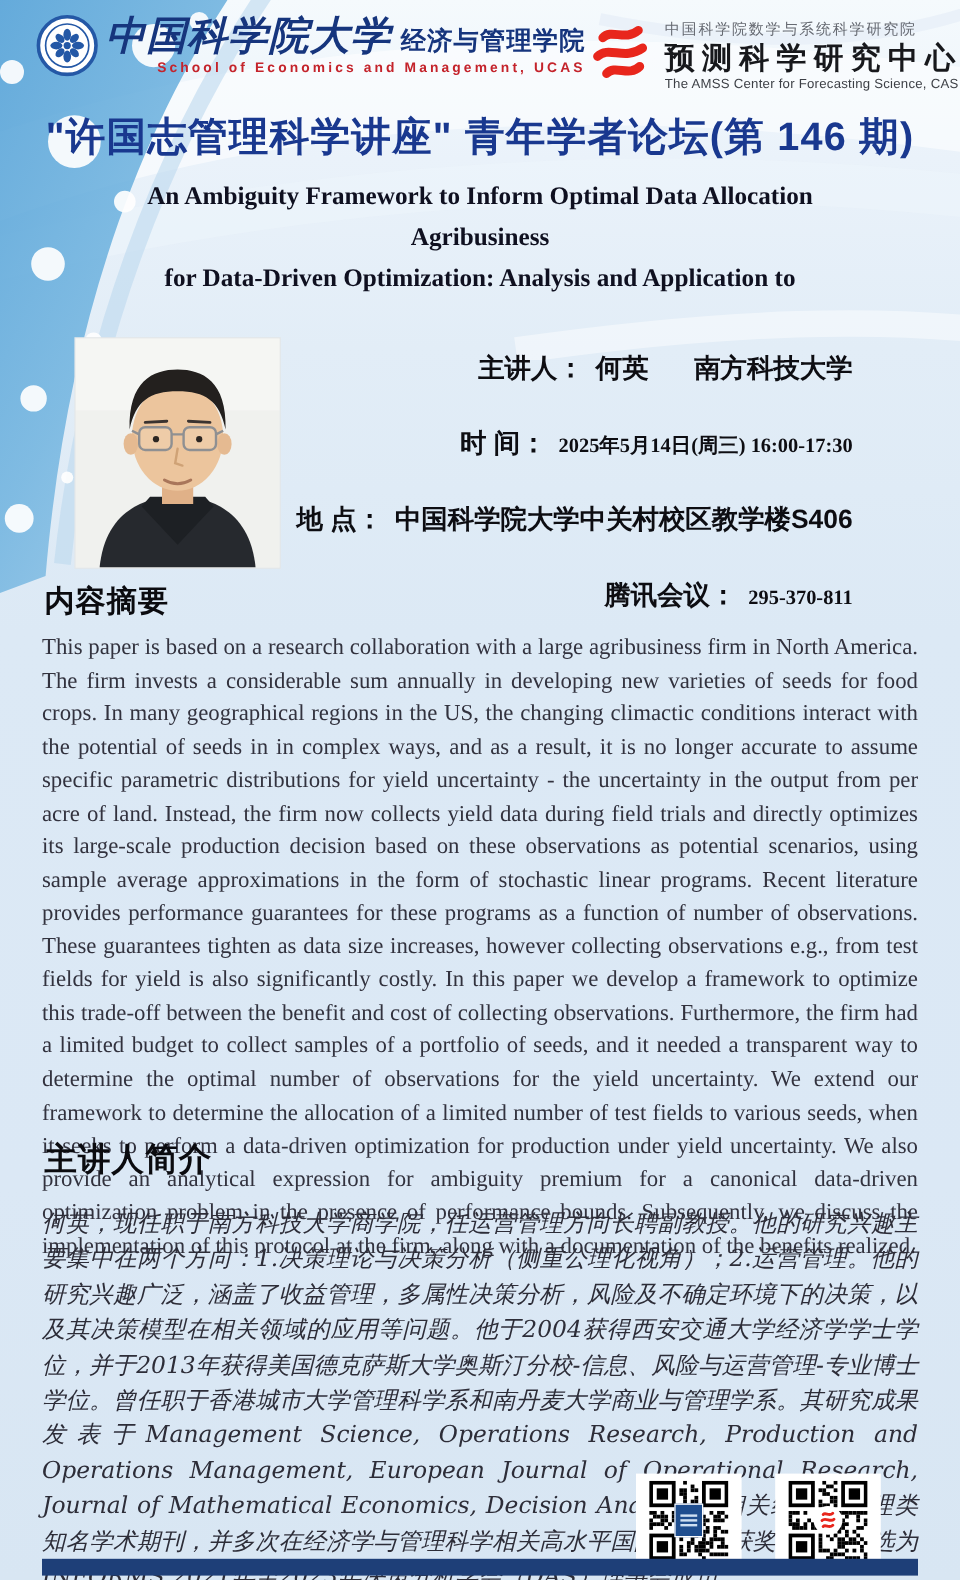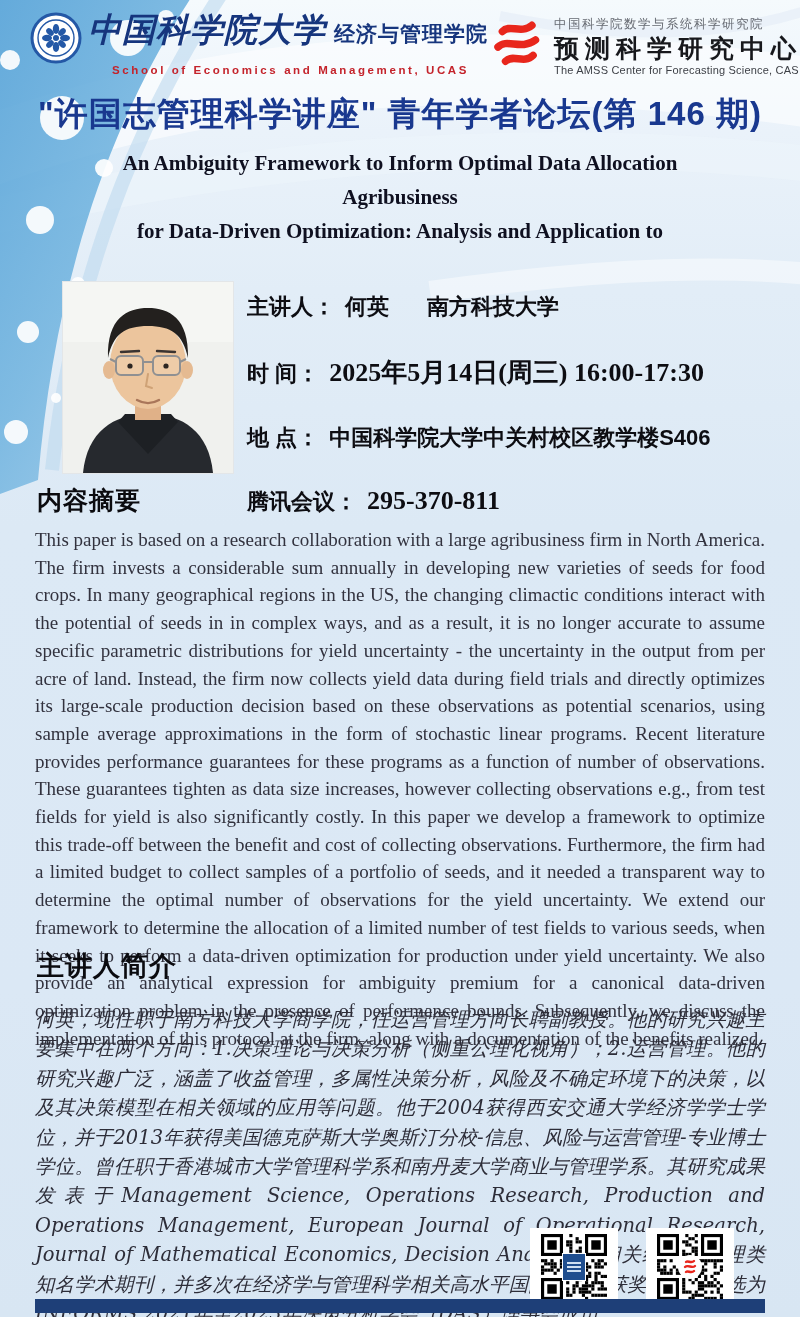--- a/index.html
+++ b/index.html
@@ -9,39 +9,39 @@
     background:linear-gradient(180deg,#f5fafd 0%,#eaf2fa 10%,#e2edf7 22%,#dce9f5 40%,#dbe8f5 75%,#d8e6f3 100%);
   }
   .deco{position:absolute;pointer-events:none;}
   
   .header{position:absolute;top:12px;left:30px;right:8px;display:flex;justify-content:space-between;align-items:flex-start;}
   .logo-left{display:flex;align-items:flex-start;}
   .logo-left-text{margin-left:6px;}
   .logo-left-row1{display:flex;align-items:baseline;white-space:nowrap;}
   .calligraphy{font-family:"DejaVu Serif","Liberation Serif",serif;font-style:italic;font-weight:bold;font-size:33px;color:#16357d;letter-spacing:1px;line-height:36px;}
   .school-cn{font-size:21px;font-weight:bold;color:#16357d;margin-left:8px;letter-spacing:1px;}
-  .school-en{font-size:11.5px;font-weight:bold;color:#c4232b;letter-spacing:2.6px;margin-top:16px;margin-left:24px;white-space:nowrap;}
+  .school-en{font-size:11.5px;font-weight:bold;color:#c4232b;letter-spacing:2.6px;margin-top:3px;margin-left:24px;white-space:nowrap;text-align:right;}
   .logo-right{display:flex;align-items:center;margin-top:4px;}
   .logo-right-text{margin-left:8px;}
   .inst-cn{font-size:12.5px;color:#666a72;letter-spacing:1.5px;white-space:nowrap;}
   .center-cn{font-family:"DejaVu Serif","Liberation Serif",serif;font-size:25px;font-weight:bold;color:#17181c;letter-spacing:6px;line-height:31px;white-space:nowrap;}
   .center-en{font-size:11px;color:#3c3f45;letter-spacing:.2px;white-space:nowrap;}
   
   .series-title{position:absolute;top:92px;left:0;width:100%;text-align:center;
     font-size:33px;font-weight:bold;color:#19388f;letter-spacing:1px;}
   .talk-title{position:absolute;top:146px;left:40px;right:40px;text-align:center;
     font-family:"Liberation Serif","DejaVu Serif",serif;font-weight:bold;
     font-size:21px;line-height:34px;color:#0f1020;}
   
   .speaker{position:absolute;top:282px;left:63px;right:30px;display:flex;}
   .photo{width:170px;height:191px;flex:0 0 170px;background:#eef0ee;box-shadow:0 0 0 1px #e3e6e8;}
-  .sp-info{margin-left:14px;padding-top:10px;}
+  .sp-info{margin-left:14px;padding-top:10px;text-align:right;}
   .info-row{font-size:22px;font-weight:bold;color:#0d0d12;margin-bottom:33px;white-space:nowrap;}
   .info-row .value{margin-left:10px;}
-  .info-row .value.num{font-family:"Liberation Serif","DejaVu Serif",serif;font-size:26px;}
+  .info-row .value.num{font-family:"Liberation Serif","DejaVu Serif",serif;font-size:17px;}
   .info-row .affil{margin-left:38px;}
   
   .section{position:absolute;left:35px;right:35px;}
   .sec-abstract{top:484px;}
   .sec-bio{top:948px;}
   .sec-heading{font-size:25px;font-weight:bold;color:#0b0b0f;margin:0 0 9px 2px;letter-spacing:1px;}
   .sec-bio .sec-heading{font-size:27px;margin-bottom:21px;}
   .abstract-text{margin:0;font-family:"Liberation Serif","DejaVu Serif",serif;
     font-size:19px;line-height:27.7px;color:#32323e;text-align:justify;}
   .bio-text{margin:0;font-family:"DejaVu Serif","Liberation Serif",serif;font-style:italic;

